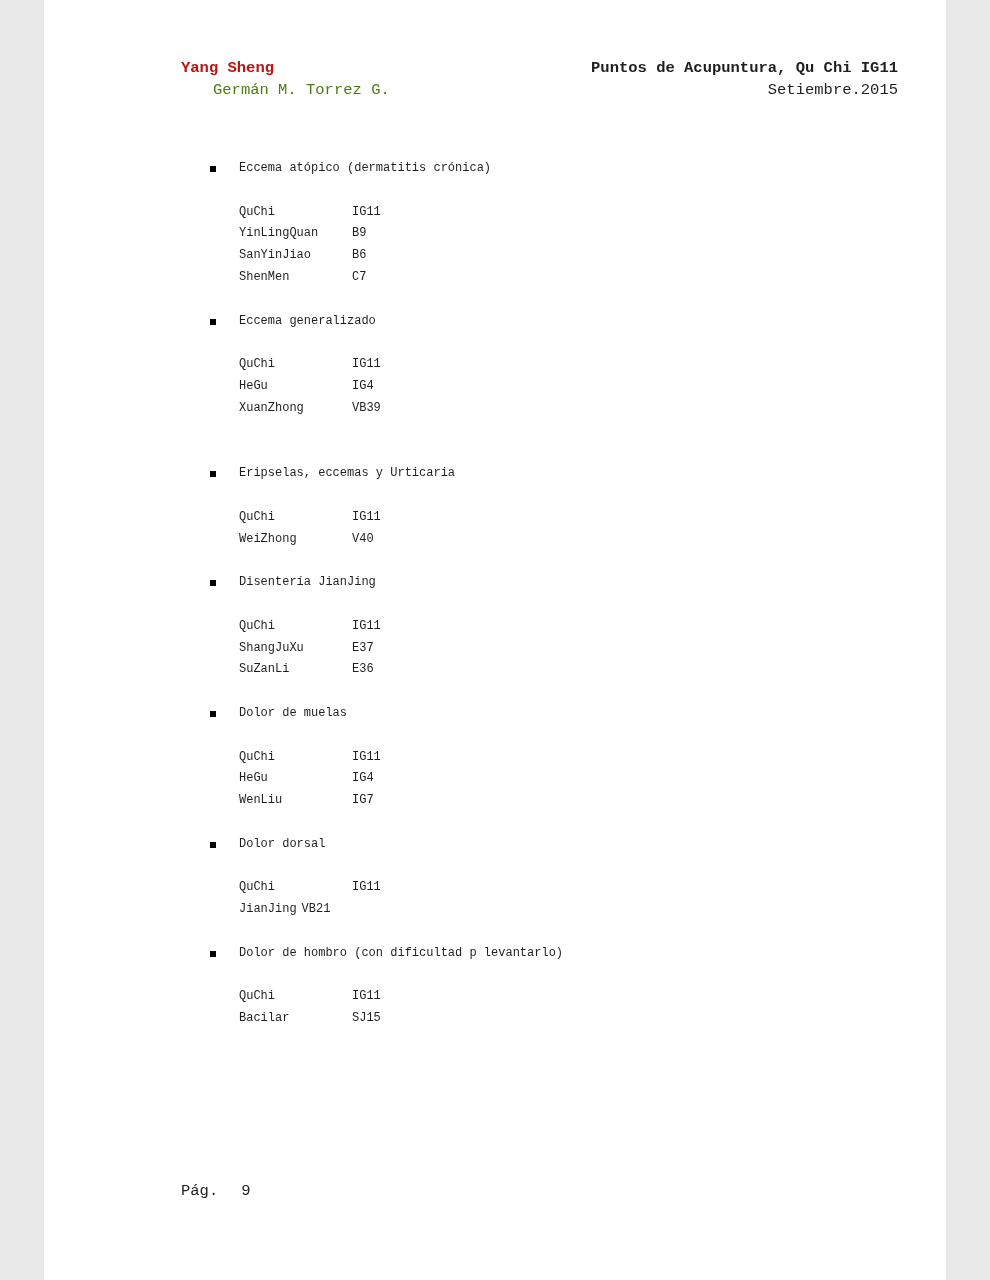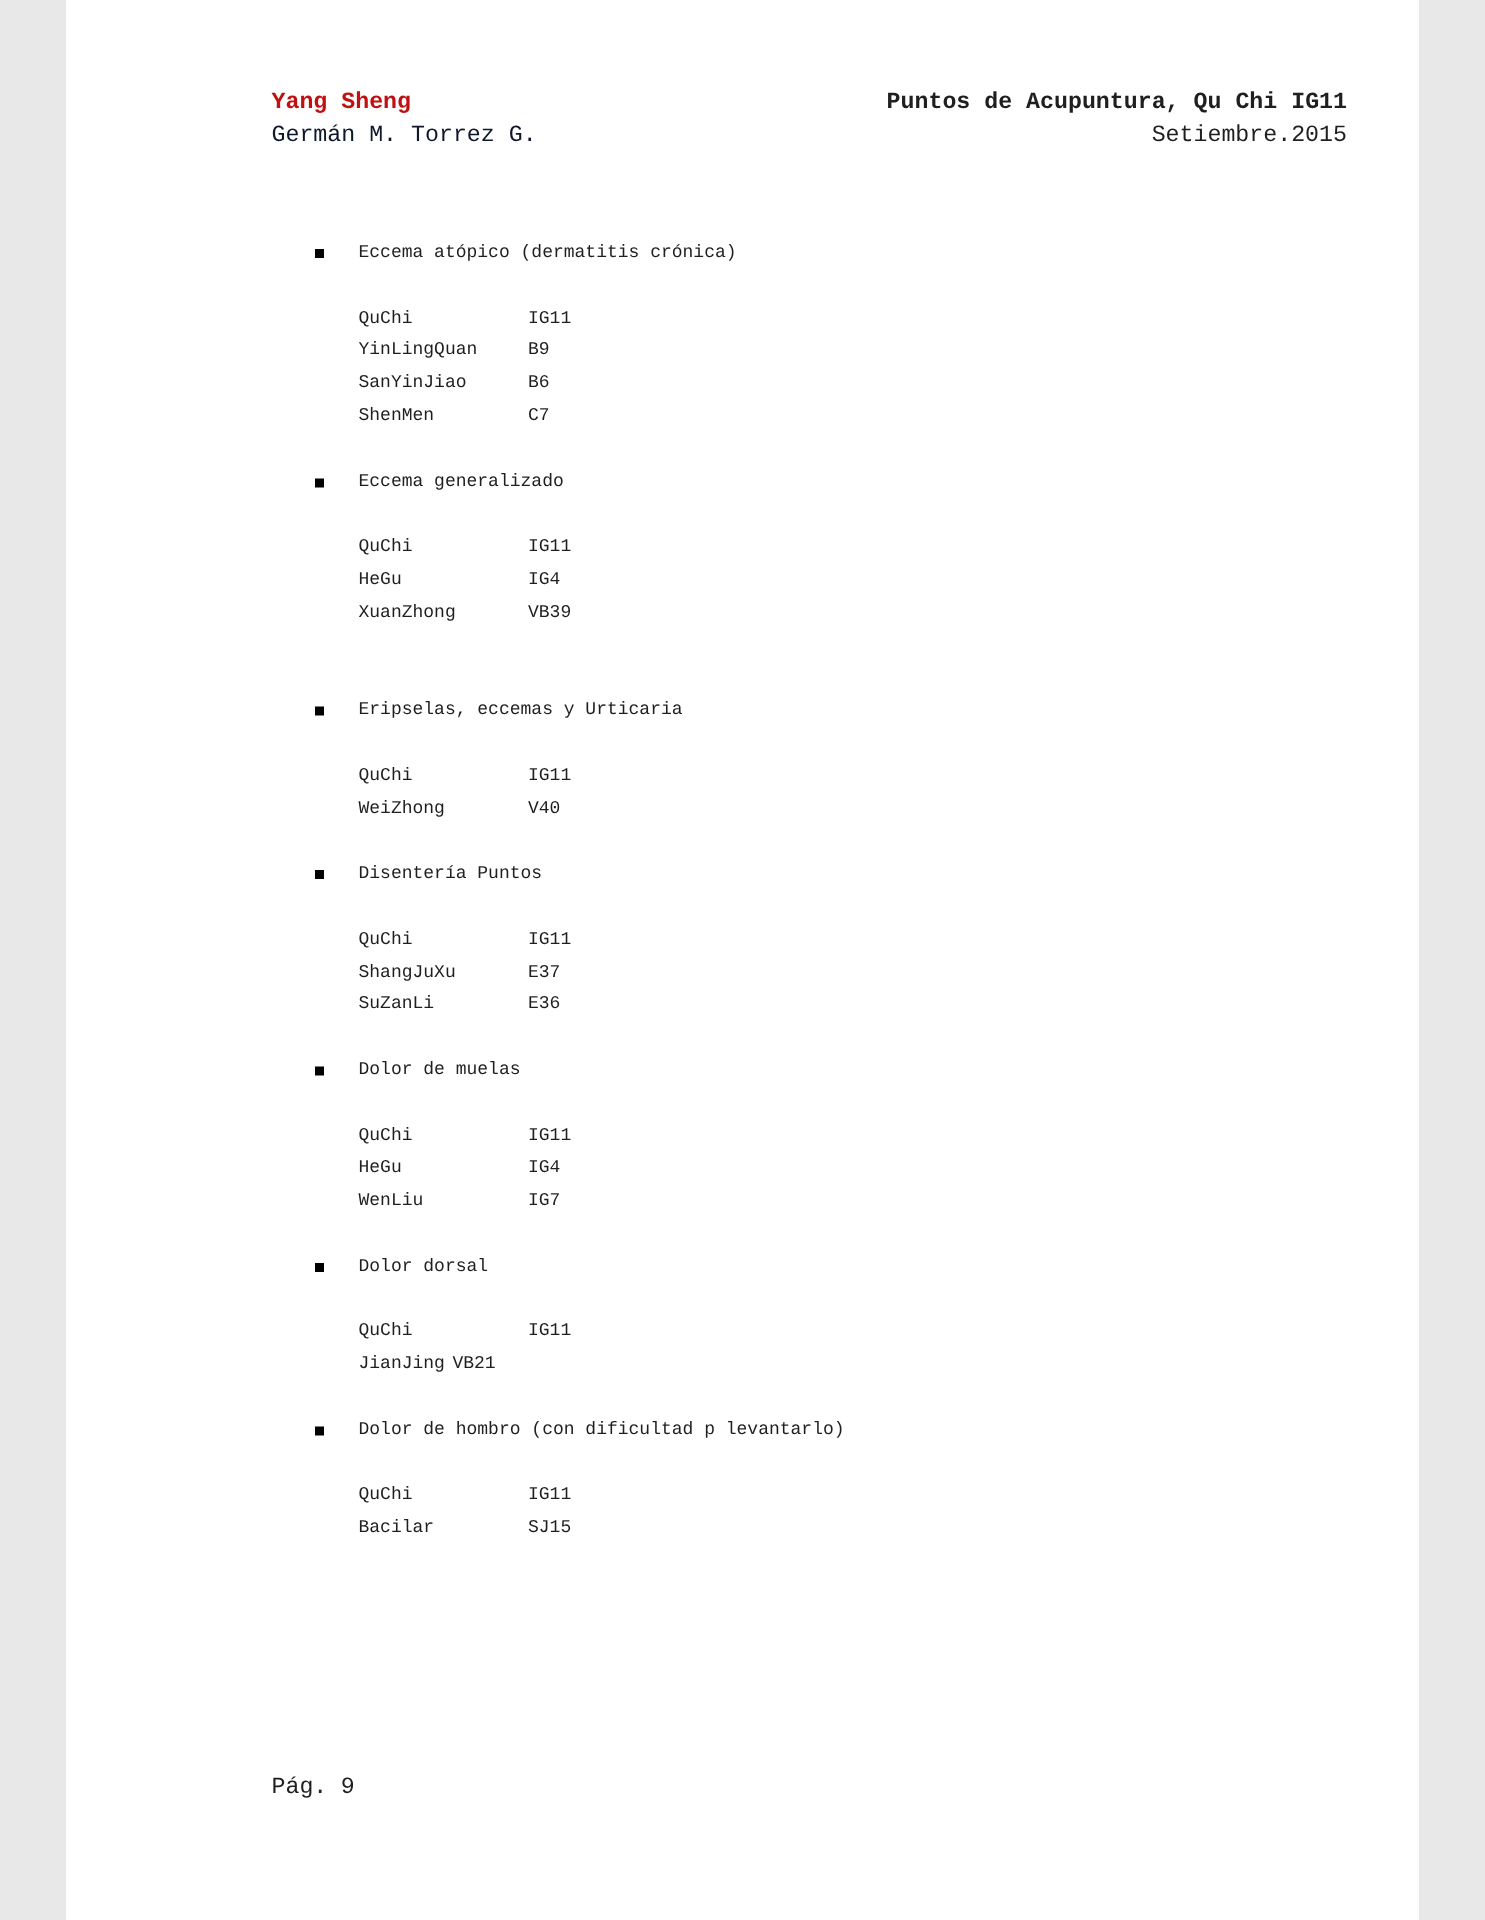--- a/index.html
+++ b/index.html
@@ -20,21 +20,21 @@
     top: 57px;
     left: 137px;
     width: 717px;
     display: flex;
     justify-content: space-between;
     font-size: 15.5px;
     line-height: 22px;
   }
   .header-right { text-align: right; }
   .brand { font-weight: bold; color: #c01010; }
-  .author { color: #0f172a; }
+  .author { color: #4d7c0f; margin-left: 32px; }
   .doc-title { font-weight: bold; }
   .doc-date { color: #1f1f1f; }
 
   
   .content {
     position: absolute;
     top: 158px;
     left: 137px;
     width: 717px;
     font-size: 12px;
@@ -69,21 +69,21 @@
     justify-content: space-between;
     align-items: baseline;
     font-size: 15.5px;
     line-height: 22px;
   }
   .footer-link {
     color: #3232d8;
     text-decoration: underline;
     cursor: pointer;
   }
-  .page-indicator { display: flex; gap: 9px; }
+  .page-indicator { display: flex; gap: 23px; }
 </style>
 </head>
 <body>
 
 <div class="page">
 
   <div class="header">
     <div class="header-left">
       <div class="brand">Yang Sheng</div>
       <div class="author">Germán M. Torrez G.</div>
@@ -146,21 +146,21 @@
         </div>
         <div class="point-row">
           <span class="point-name">WeiZhong</span><span class="point-code">V40</span>
         </div>
       </div>
     </div>
 
     <div class="section">
       <div class="section-heading">
         <span class="bullet"></span>
-        <span>Disentería Puntos</span>
+        <span>Disentería JianJing</span>
       </div>
       <div class="points">
         <div class="point-row">
           <span class="point-name">QuChi</span><span class="point-code">IG11</span>
         </div>
         <div class="point-row">
           <span class="point-name">ShangJuXu</span><span class="point-code">E37</span>
         </div>
         <div class="point-row">
           <span class="point-name">SuZanLi</span><span class="point-code">E36</span>

